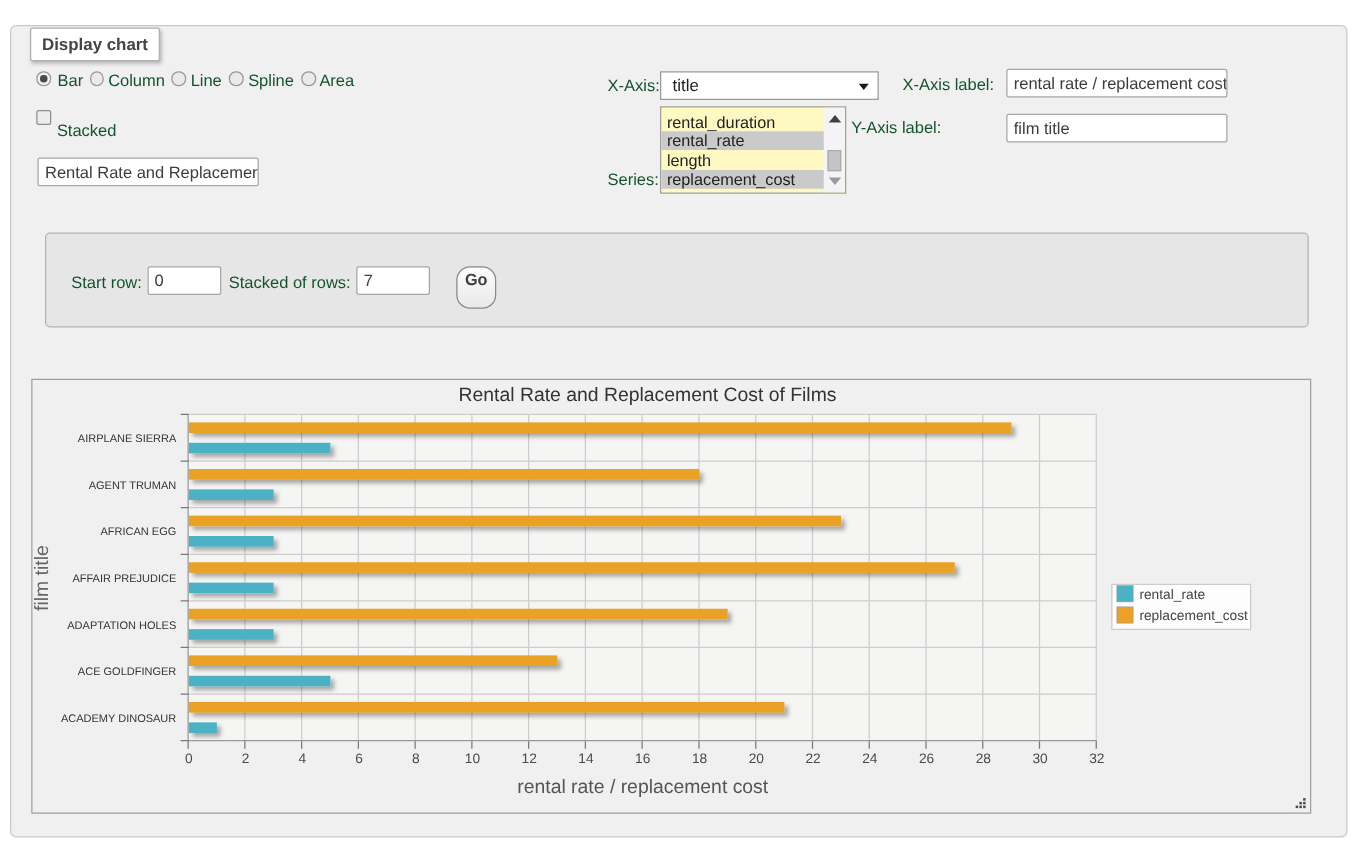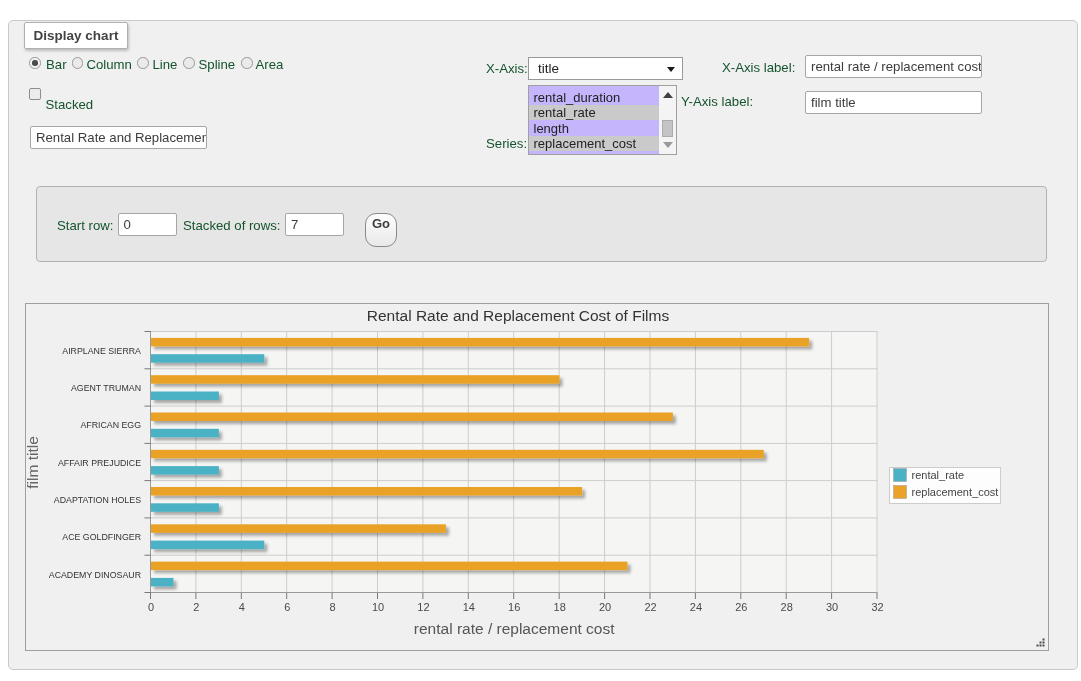--- a/index.html
+++ b/index.html
@@ -5,23 +5,23 @@
 #fs { position:absolute; left:8px; top:20px; width:1070px; height:650px; background:#f0f0f0; border:1px solid #c9c9c9; border-radius:5px; }
 #legendbox { position:absolute; left:24px; top:6px; width:104px; height:27px; background:#fff; border:1px solid #b0b0b0; border-radius:2px; box-shadow:1px 2px 3px rgba(0,0,0,0.22); font-size:13.5px; font-weight:700; color:#444; text-align:center; line-height:25px; z-index:3;margin-top:16px; }
 .lbl { position:absolute; font-size:13.2px; color:#14532d; white-space:nowrap; }
 .radio { position:absolute; top:57px; width:11.5px; height:11.5px; border:1px solid #989898; border-radius:50%; background:#eaeaea; }
 .radio.sel { background:#f2f2f2; }
 .radio.sel::after { content:""; position:absolute; left:2px; top:2px; width:5.5px; height:5.5px; border-radius:50%; background:#4a4a4a; }
 #cb { position:absolute; left:29px; top:88px; width:11.5px; height:11.5px; border:1px solid #8e8e8e; border-radius:2px; background:#ececec; }
 .inp { position:absolute; height:23px; background:#fff; border:1px solid #a6a6a6; border-radius:2px; font-size:13.2px; color:#3c3c3c; line-height:21px; padding-left:5px; white-space:nowrap; overflow:hidden; }
 #panel { position:absolute; left:36px; top:186px; width:1011px; height:76px; background:#e6e6e6; border:1px solid #b2b2b2; border-radius:4px; }
 #go { position:absolute; left:365px; top:213px; width:32px; height:34px; border:1px solid #8a8a8a; border-radius:11px; background:linear-gradient(#fdfdfd,#e9e9e9); font-size:13px; font-weight:700; color:#3d3d3d; text-align:center; line-height:20px; }
-#sel { position:absolute; left:528px; top:57px; width:155px; height:23px; background:#fff; border:1px solid #999; font-size:13.5px; color:#222; line-height:21px; padding-left:9px; }
+#sel { position:absolute; left:528px; top:57px; width:175px; height:23px; background:#fff; border:1px solid #999; font-size:13.5px; color:#222; line-height:21px; padding-left:9px; }
 #sel::after { content:""; position:absolute; right:7px; top:8.5px; width:0; height:0; border-left:4px solid transparent; border-right:4px solid transparent; border-top:5px solid #1a1a1a; }
-#list { position:absolute; left:527.5px; top:85px; width:149px; height:70px; background:#c4b5fd; border:1px solid #a0a0a0; overflow:hidden; }
+#list { position:absolute; left:527.5px; top:85px; width:149px; height:70px; background:#fef9c3; border:1px solid #a0a0a0; overflow:hidden; }
 .opt { position:absolute; left:0; width:131.5px; height:15.3px; font-size:13px; color:#222; line-height:15.3px; padding-left:5px; white-space:nowrap; }
 .opt.sel { background:#cacaca; }
 #sbar { position:absolute; right:0; top:0; width:16.5px; height:68px; background:#f4f4f4; }
 #sthumb { position:absolute; left:2.5px; top:33.5px; width:11.5px; height:17.5px; background:#c4c4c4; border:1px solid #ababab; }
 .arr { position:absolute; left:3.5px; width:0; height:0; border-left:5px solid transparent; border-right:5px solid transparent; }
 #chart { position:absolute; left:25px; top:303px; width:1024px; height:348px; border:1px solid #9f9f9f; }
 </style></head><body>
 <div id="fs"></div>
 <div id="legendbox">Display chart</div>
 <span class="radio sel" style="left:29.3px"></span>

